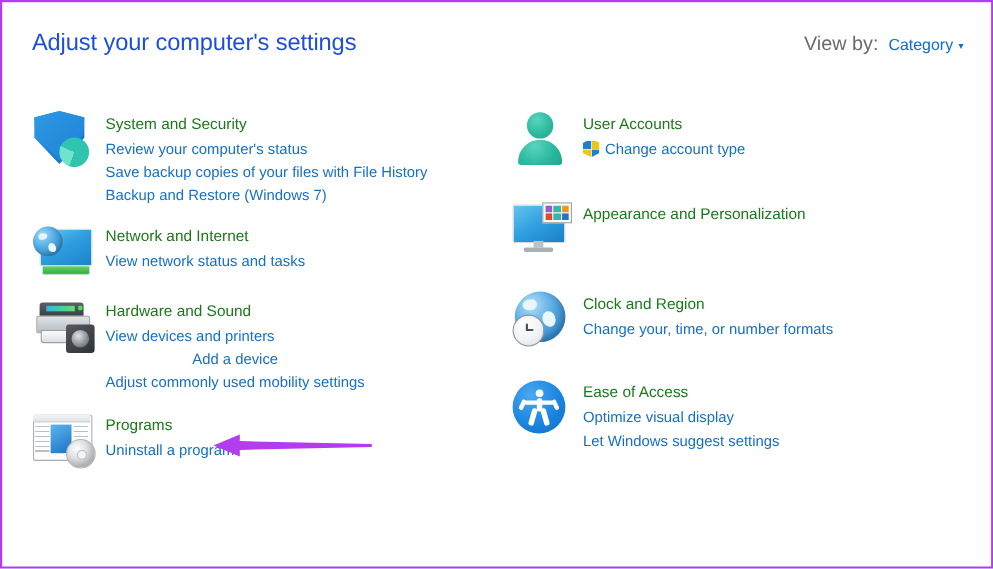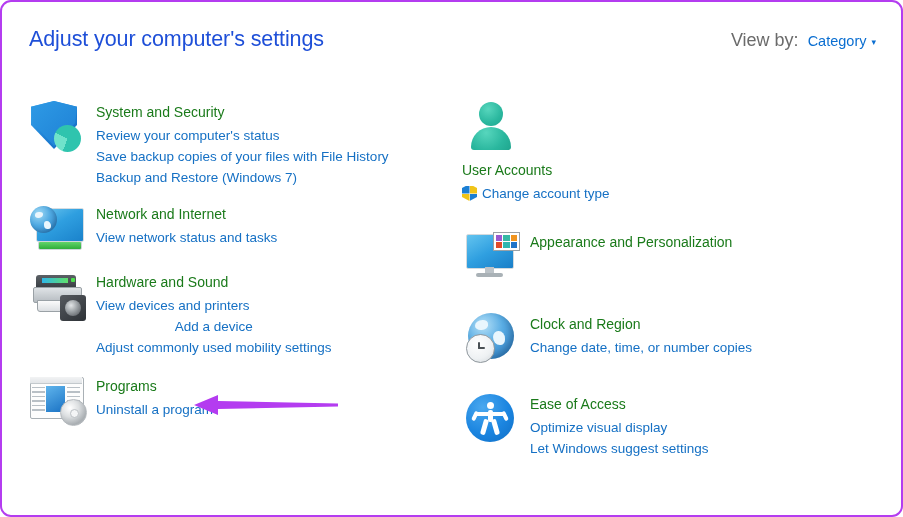--- a/index.html
+++ b/index.html
@@ -111,21 +111,21 @@
   .cat-link.with-shield {
     display: flex;
     align-items: center;
     gap: 5px;
   }
 
   
   #cat-system       { margin-bottom: 12px; }
   #cat-network      { margin-bottom: 10px; }
   #cat-hardware     { margin-bottom: 14px; }
-  #cat-useraccounts { margin-bottom: 24px; flex-direction: column; }
+  #cat-useraccounts { margin-bottom: 24px; }
   #cat-appearance   { margin-bottom: 24px; }
   #cat-clock        { margin-bottom: 22px; }
 
   
 
   
   .ico-shield { position:absolute; left:3px; top:3px; width:48px; height:50px; }
   .ico-shield .shield-body {
     position: absolute; left:0; top:0; width:46px; height:48px;
     background: linear-gradient(135deg,#3aa8ee 0%, #1d7fd4 55%, #1467bd 100%);
@@ -339,21 +339,21 @@
     left: 190px;
     top: 388px;
     width: 148px;
     height: 30px;
     pointer-events: none;
   }
 </style>
 </head>
 <body>
 
-<div id="frame" style="border-color: rgb(180, 60, 240); border-radius: 11px;">
+<div id="frame" style="border-color: rgb(180, 60, 240);">
 
   <div id="header">
     <div id="page-title" style="color: rgb(30, 79, 216);">Adjust your computer's settings</div>
 
     <div id="viewby-wrap">
       <span id="viewby-label" style="color: rgb(107, 107, 107);">View by:</span>
       <span id="viewby-value" style="color: rgb(10, 110, 209);">Category</span>
       <span id="viewby-caret" style="color: rgb(10, 110, 209);">▾</span>
     </div>
   </div>
@@ -479,21 +479,21 @@
           <div class="land1"></div>
           <div class="land2"></div>
           <div class="clock">
             <div class="hand-h"></div>
             <div class="hand-m"></div>
           </div>
         </div>
       </div>
       <div class="cat-body">
         <div class="cat-title" style="color: rgb(26, 122, 26);">Clock and Region</div>
-        <span class="cat-link" style="color: rgb(21, 112, 196);">Change date, time, or number copies</span>
+        <span class="cat-link" style="color: rgb(21, 112, 196);">Change your, time, or number formats</span>
       </div>
     </div>
 
     <div class="category" id="cat-ease">
       <div class="cat-icon">
         <div class="ico-ease">
           <div class="circle"></div>
           <div class="torso"></div>
           <div class="arms"></div>
           <div class="arm-l"></div>

